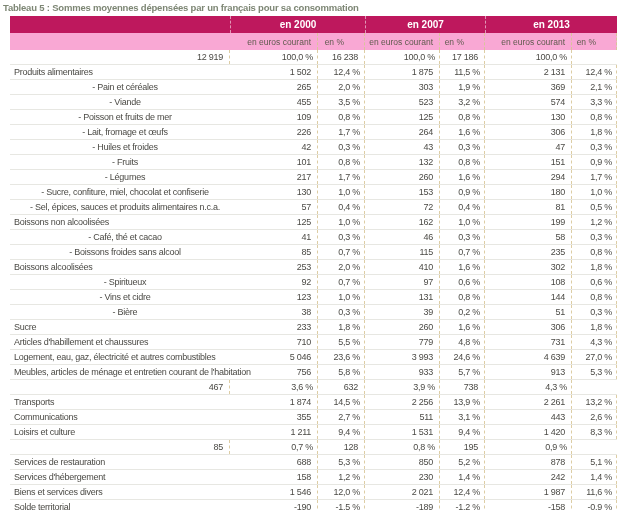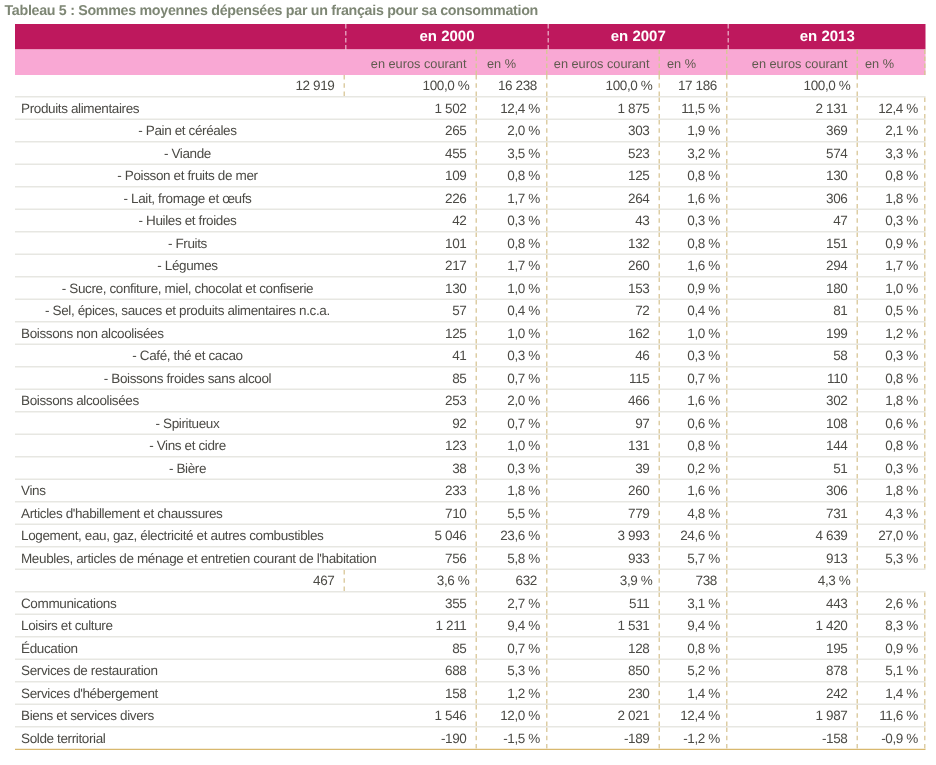--- a/index.html
+++ b/index.html
@@ -199,28 +199,28 @@
     <div class="val pc">0,3 %</div>
     <div class="val eu">58</div>
     <div class="val pc">0,3 %</div>
   </div>
         <div class="row indent">
     <div class="lbl">- Boissons froides sans alcool</div>
     <div class="val eu">85</div>
     <div class="val pc">0,7 %</div>
     <div class="val eu">115</div>
     <div class="val pc">0,7 %</div>
-    <div class="val eu">110</div>
+    <div class="val eu">235</div>
     <div class="val pc">0,8 %</div>
   </div>
         <div class="row">
     <div class="lbl">Boissons alcoolisées</div>
     <div class="val eu">253</div>
     <div class="val pc">2,0 %</div>
-    <div class="val eu">466</div>
+    <div class="val eu">410</div>
     <div class="val pc">1,6 %</div>
     <div class="val eu">302</div>
     <div class="val pc">1,8 %</div>
   </div>
         <div class="row indent">
     <div class="lbl">- Spiritueux</div>
     <div class="val eu">92</div>
     <div class="val pc">0,7 %</div>
     <div class="val eu">97</div>
     <div class="val pc">0,6 %</div>
@@ -239,21 +239,21 @@
         <div class="row indent">
     <div class="lbl">- Bière</div>
     <div class="val eu">38</div>
     <div class="val pc">0,3 %</div>
     <div class="val eu">39</div>
     <div class="val pc">0,2 %</div>
     <div class="val eu">51</div>
     <div class="val pc">0,3 %</div>
   </div>
         <div class="row">
-    <div class="lbl">Vins</div>
+    <div class="lbl">Sucre</div>
     <div class="val eu">233</div>
     <div class="val pc">1,8 %</div>
     <div class="val eu">260</div>
     <div class="val pc">1,6 %</div>
     <div class="val eu">306</div>
     <div class="val pc">1,8 %</div>
   </div>
         <div class="row">
     <div class="lbl">Articles d'habillement et chaussures</div>
     <div class="val eu">710</div>
@@ -283,39 +283,47 @@
   </div>
         <div class="row">
     <div class="val eu">467</div>
     <div class="val pc">3,6 %</div>
     <div class="val eu">632</div>
     <div class="val pc">3,9 %</div>
     <div class="val eu">738</div>
     <div class="val pc">4,3 %</div>
   </div>
         <div class="row">
+    <div class="lbl">Transports</div>
+    <div class="val eu">1 874</div>
+    <div class="val pc">14,5 %</div>
+    <div class="val eu">2 256</div>
+    <div class="val pc">13,9 %</div>
+    <div class="val eu">2 261</div>
+    <div class="val pc">13,2 %</div>
+  </div>
+        <div class="row">
     <div class="lbl">Communications</div>
     <div class="val eu">355</div>
     <div class="val pc">2,7 %</div>
     <div class="val eu">511</div>
     <div class="val pc">3,1 %</div>
     <div class="val eu">443</div>
     <div class="val pc">2,6 %</div>
   </div>
         <div class="row">
     <div class="lbl">Loisirs et culture</div>
     <div class="val eu">1 211</div>
     <div class="val pc">9,4 %</div>
     <div class="val eu">1 531</div>
     <div class="val pc">9,4 %</div>
     <div class="val eu">1 420</div>
     <div class="val pc">8,3 %</div>
   </div>
         <div class="row">
-    <div class="lbl">Éducation</div>
     <div class="val eu">85</div>
     <div class="val pc">0,7 %</div>
     <div class="val eu">128</div>
     <div class="val pc">0,8 %</div>
     <div class="val eu">195</div>
     <div class="val pc">0,9 %</div>
   </div>
         <div class="row">
     <div class="lbl">Services de restauration</div>
     <div class="val eu">688</div>

